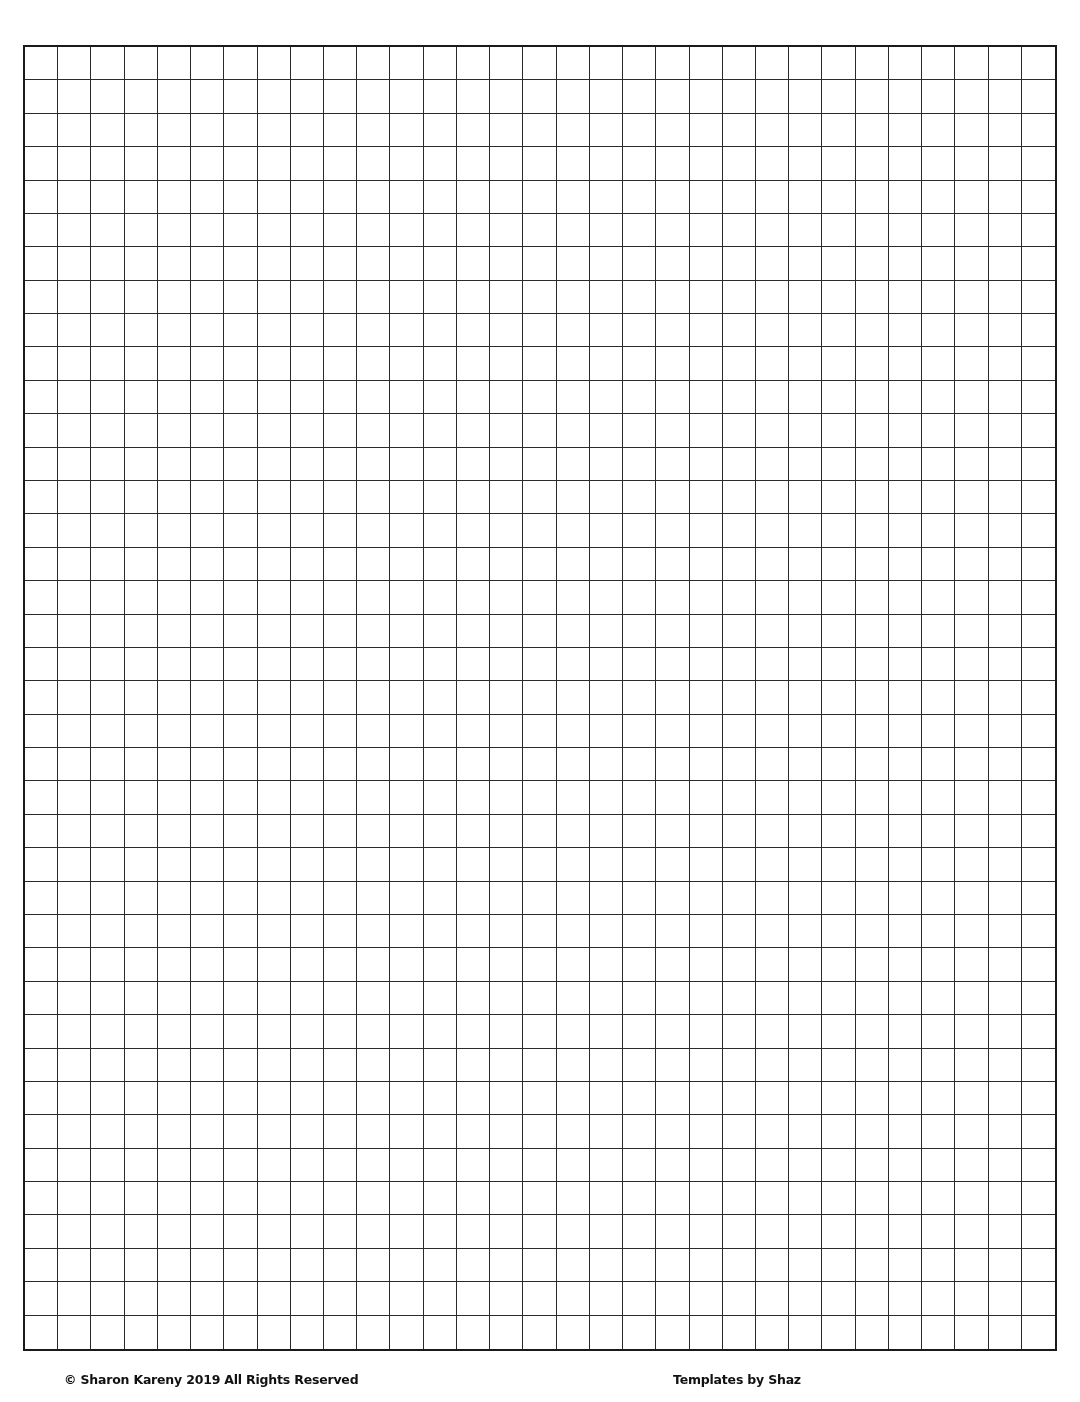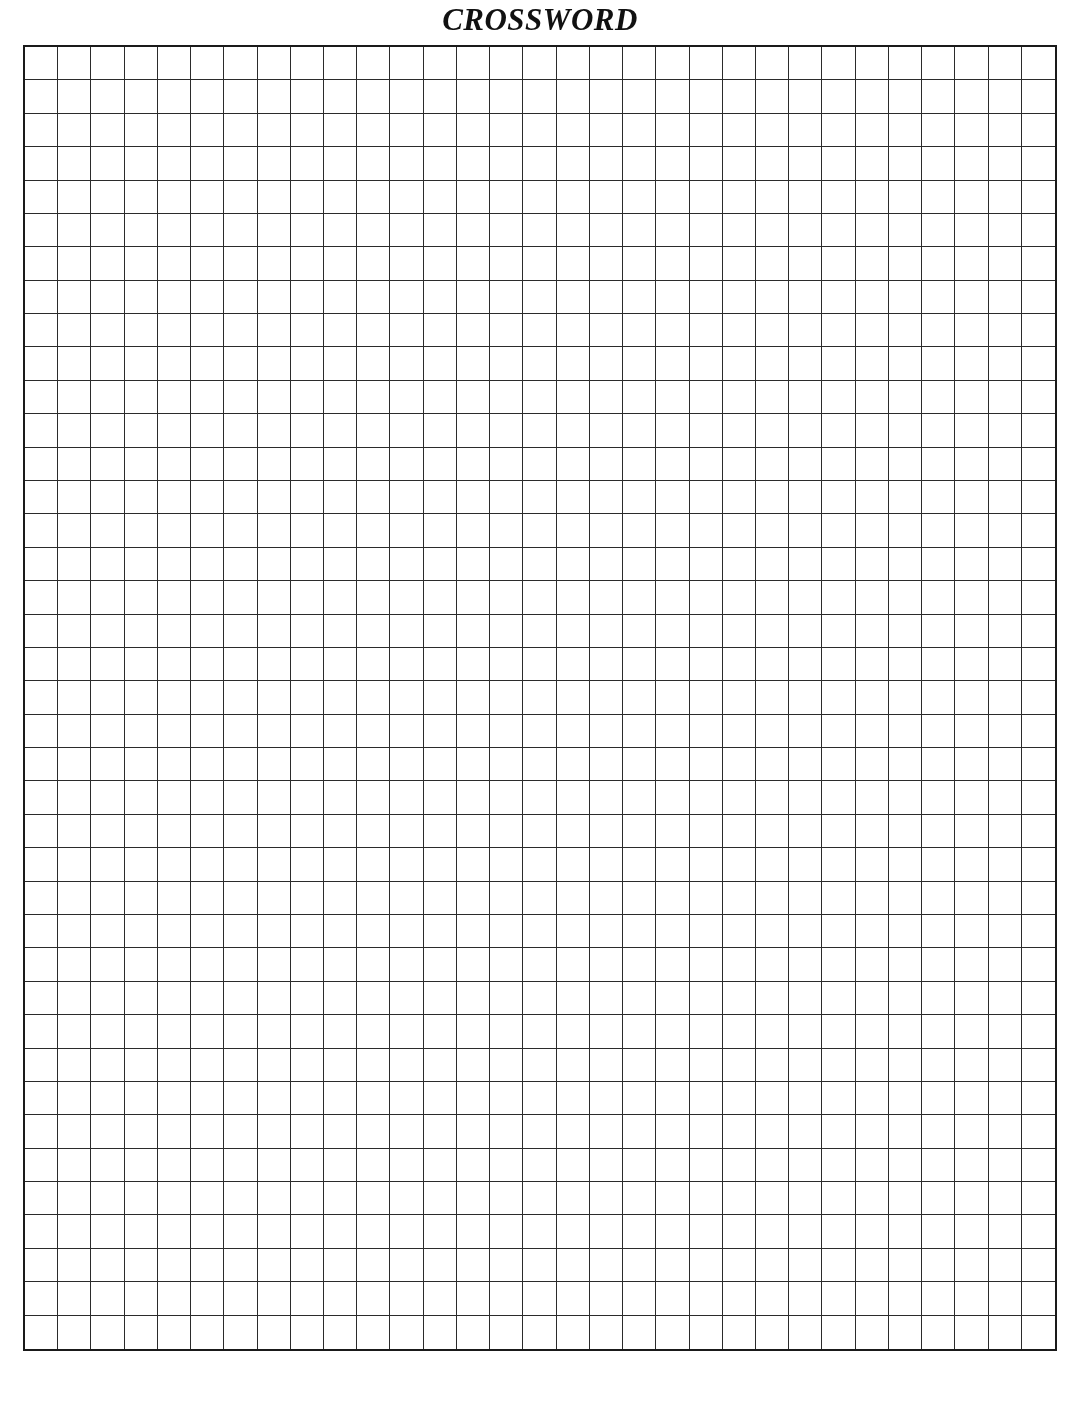--- a/index.html
+++ b/index.html
@@ -97,23 +97,20 @@
     color: #111111;
     letter-spacing: -0.2px;
     white-space: nowrap;
   }
 </style>
 </head>
 <body>
 
 <div class="page">
 
-  <div class="title">
-    <span>CROSSWORD</span>
-  </div>
 
   <div class="grid-wrap">
     <div class="grid" id="grid" style="grid-template-columns: repeat(31, 1fr); grid-template-rows: repeat(39, 1fr);">
         <div class="cell" style="background: rgb(255, 255, 255); border-right-color: rgb(43, 43, 43); border-bottom-color: rgb(43, 43, 43);"></div>
         <div class="cell" style="background: rgb(255, 255, 255); border-right-color: rgb(43, 43, 43); border-bottom-color: rgb(43, 43, 43);"></div>
         <div class="cell" style="background: rgb(255, 255, 255); border-right-color: rgb(43, 43, 43); border-bottom-color: rgb(43, 43, 43);"></div>
         <div class="cell" style="background: rgb(255, 255, 255); border-right-color: rgb(43, 43, 43); border-bottom-color: rgb(43, 43, 43);"></div>
         <div class="cell" style="background: rgb(255, 255, 255); border-right-color: rgb(43, 43, 43); border-bottom-color: rgb(43, 43, 43);"></div>
         <div class="cell" style="background: rgb(255, 255, 255); border-right-color: rgb(43, 43, 43); border-bottom-color: rgb(43, 43, 43);"></div>
         <div class="cell" style="background: rgb(255, 255, 255); border-right-color: rgb(43, 43, 43); border-bottom-color: rgb(43, 43, 43);"></div>
@@ -1315,14 +1312,18 @@
         <div class="cell last-row" style="background: rgb(255, 255, 255); border-right-color: rgb(43, 43, 43); border-bottom-color: rgb(43, 43, 43);"></div>
         <div class="cell last-row" style="background: rgb(255, 255, 255); border-right-color: rgb(43, 43, 43); border-bottom-color: rgb(43, 43, 43);"></div>
         <div class="cell last-row" style="background: rgb(255, 255, 255); border-right-color: rgb(43, 43, 43); border-bottom-color: rgb(43, 43, 43);"></div>
         <div class="cell last-row" style="background: rgb(255, 255, 255); border-right-color: rgb(43, 43, 43); border-bottom-color: rgb(43, 43, 43);"></div>
         <div class="cell last-row" style="background: rgb(255, 255, 255); border-right-color: rgb(43, 43, 43); border-bottom-color: rgb(43, 43, 43);"></div>
         <div class="cell last-row" style="background: rgb(255, 255, 255); border-right-color: rgb(43, 43, 43); border-bottom-color: rgb(43, 43, 43);"></div>
         <div class="cell last-col last-row" style="background: rgb(255, 255, 255); border-right-color: rgb(43, 43, 43); border-bottom-color: rgb(43, 43, 43);"></div>
       </div>
   </div>
 
+  <div class="footer">
+    <div class="footer-left">© Sharon Kareny 2019 All Rights Reserved</div>
+    <div class="footer-right">Templates by Shaz</div>
+  </div>
 
 </div>
 
 </body></html>

